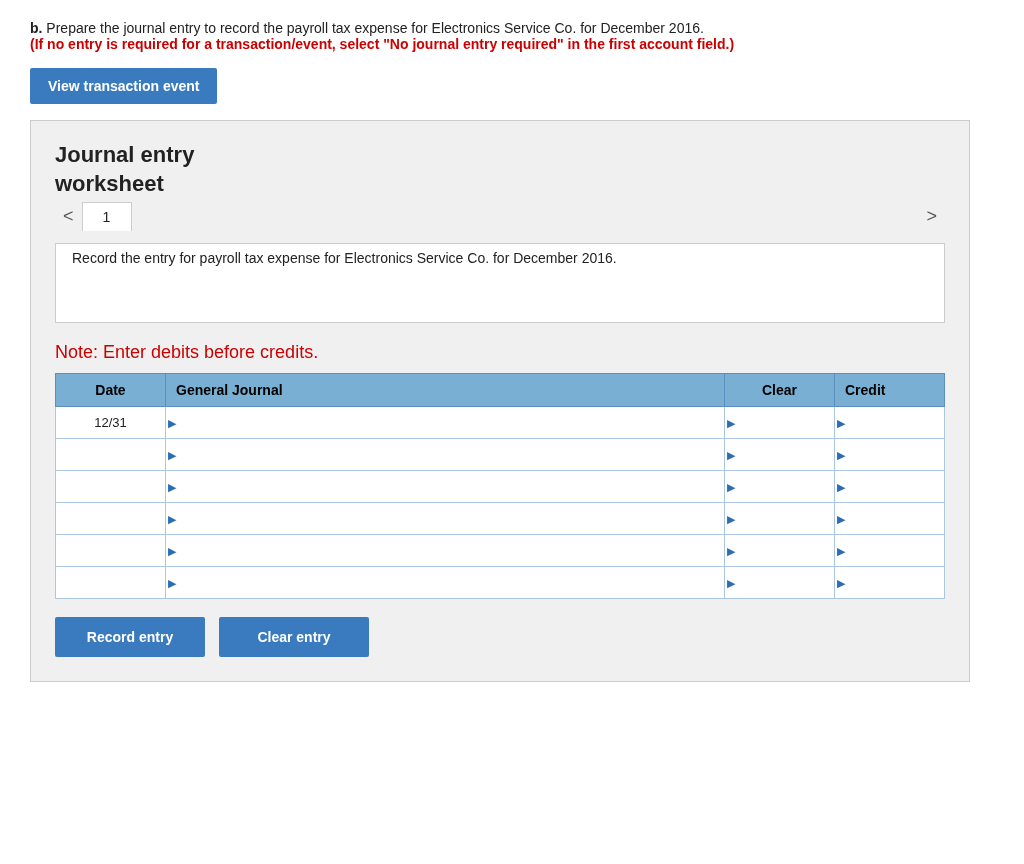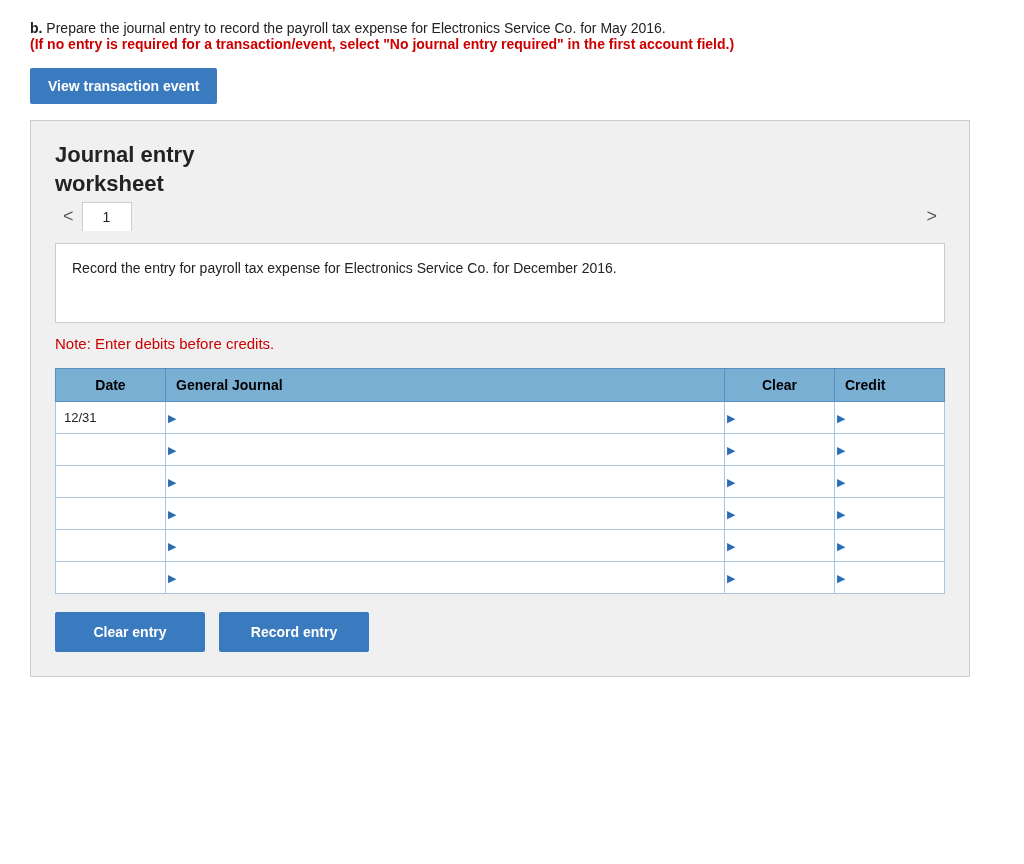--- a/index.html
+++ b/index.html
@@ -58,30 +58,30 @@
       font-size: 14px;
       min-width: 50px;
       text-align: center;
     }
     .tab-right-arrow {
       margin-left: auto;
     }
     .entry-description-box {
       background: #fff;
       border: 1px solid #ccc;
-      padding: 14px 16px;
-      margin-bottom: 12px;
+      padding: 4px 16px;
+      margin-bottom: 19px;
       font-size: 14px;
       line-height: 1.5;
       min-height: 80px;
     }
     .note-text {
       color: #cc0000;
-      font-size: 15px;
-      margin-bottom: 16px;
+      font-size: 18px;
+      margin-bottom: 10px;
     }
     .journal-table {
       width: 100%;
       border-collapse: collapse;
       background: #fff;
     }
     .journal-table th {
       background: #7aafd4;
       color: #000;
       font-weight: bold;
@@ -143,20 +143,21 @@
       color: #222;
     }
     .cell-input-date {
       width: 100%;
       height: 100%;
       border: none;
       outline: none;
       background: transparent;
       font-size: 13px;
       padding: 0 4px;
+      text-align: center;
       color: #222;
     }
     .cell-input-amount {
       width: 100%;
       height: 100%;
       border: none;
       outline: none;
       background: transparent;
       font-size: 13px;
       padding: 0 8px 0 16px;
@@ -185,21 +186,21 @@
     }
   </style>
 </head>
 <body>
 
 
 
 <div>
   <p>
     <strong>b.</strong>
-    <span>Prepare the journal entry to record the payroll tax expense for Electronics Service Co. for May 2016.</span>
+    <span>Prepare the journal entry to record the payroll tax expense for Electronics Service Co. for December 2016.</span>
     <br>
     <span class="instruction-red">(If no entry is required for a transaction/event, select "No journal entry required" in the first account field.)</span>
   </p>
 </div>
 
 <button class="view-transaction-btn">View transaction event</button>
 
 <div class="worksheet-container">
   <div class="worksheet-title">
     <span>Journal entry</span><br>
@@ -261,18 +262,18 @@
         <tr>
           <td class="date-cell"><input type="text" class="cell-input-date" style=""></td>
           <td class="gj-cell" style="position: relative;"><span class="cell-arrow">▶</span><input type="text" class="cell-input" style=""></td>
           <td class="amount-cell" style="position: relative;"><span class="cell-arrow">▶</span><input type="text" class="cell-input-amount" style=""></td>
           <td class="amount-cell" style="position: relative;"><span class="cell-arrow">▶</span><input type="text" class="cell-input-amount" style=""></td>
         </tr>
       </tbody>
   </table>
 
   <div class="button-row">
+    <button class="btn-action">Record entry</button>
     <button class="btn-action">Clear entry</button>
-    <button class="btn-action">Record entry</button>
   </div>
 </div>
 
 
 
 </body></html>

